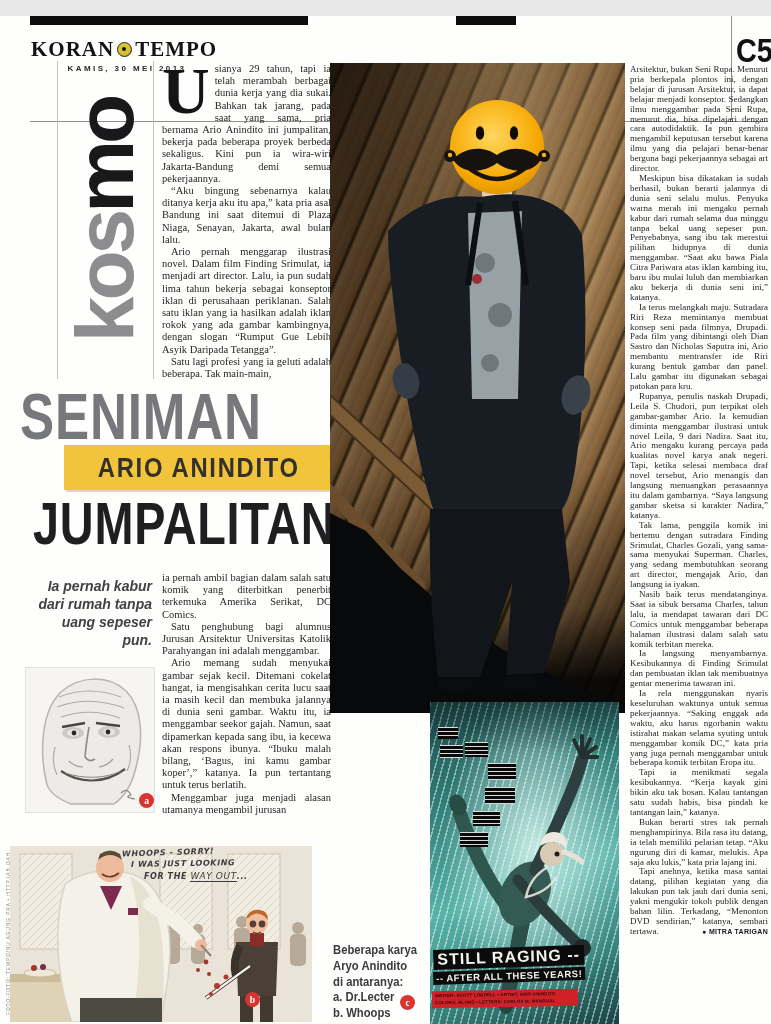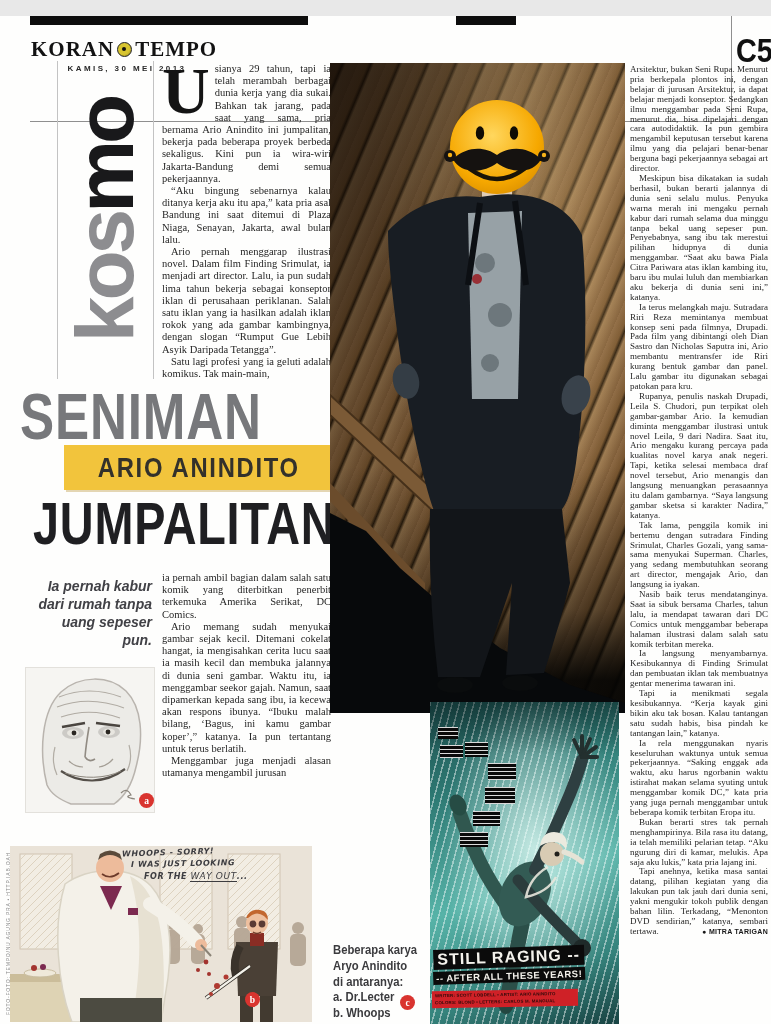--- a/index.html
+++ b/index.html
@@ -90,34 +90,35 @@
   <div class="abs rule" style="left:153px;top:45px;width:1px;height:318px;background:#c3c3c3;"></div>
   <div class="abs kosmo-box" style="left:56px;top:45px;width:98px;height:318px;">
     <span class="kosmo"><span class="g">kos</span><span class="b">mo</span></span>
   </div>
 
   <div class="abs bodycol colAB" style="left:162px;top:47px;height:320px;">
     <p class="noindent"><span class="dropcap">U</span><span>sianya 29 tahun, tapi ia telah merambah berbagai dunia kerja yang dia sukai. Bahkan tak jarang, pada saat yang sama, pria bernama Ario Anindito ini jumpalitan, bekerja pada beberapa proyek berbeda sekaligus. Kini pun ia wira-wiri Jakarta-Bandung demi semua pekerjaannya.</span></p>
     <div>
         <p>“Aku bingung sebenarnya kalau ditanya kerja aku itu apa,” kata pria asal Bandung ini saat ditemui di Plaza Niaga, Senayan, Jakarta, awal bulan lalu.</p>
         <p>Ario pernah menggarap ilustrasi novel. Dalam film Finding Srimulat, ia menjadi art director. Lalu, ia pun sudah lima tahun bekerja sebagai konseptor iklan di perusahaan periklanan. Salah satu iklan yang ia hasilkan adalah iklan rokok yang ada gambar kambingnya, dengan slogan “Rumput Gue Lebih Asyik Daripada Tetangga”.</p>
-        <p>Satu lagi profesi yang ia geluti adalah komikus. Tak main-main,</p>
+        <p>Satu lagi profesi yang ia geluti adalah beberapa. Tak main-main,</p>
       </div>
   </div>
 
   <div class="abs hl1" style="left:20px;top:369px;">SENIMAN</div>
   <div class="abs banner" style="left:64px;top:429px;width:270px;height:45px;">
     <span class="banner-t">ARIO ANINDITO</span>
   </div>
   <div class="abs hl2" style="left:33px;top:478px;">JUMPALITAN</div>
   <div class="abs standfirst" style="left:34px;top:562px;width:118px;font-style:italic;">Ia pernah kabur dari rumah tanpa uang sepeser pun.</div>
 
   <div class="abs bodycol colAB" style="left:162px;top:556px;height:282px;">
     <div>
         <p class="noindent">ia pernah ambil bagian dalam salah satu komik yang diterbitkan penerbit terkemuka Amerika Serikat, DC Comics.</p>
+        <p>Satu penghubung bagi alumnus Jurusan Arsitektur Universitas Katolik Parahyangan ini adalah menggambar.</p>
         <p>Ario memang sudah menyukai gambar sejak kecil. Ditemani cokelat hangat, ia mengisahkan cerita lucu saat ia masih kecil dan membuka jalannya di dunia seni gambar. Waktu itu, ia menggambar seekor gajah. Namun, saat dipamerkan kepada sang ibu, ia kecewa akan respons ibunya. “Ibuku malah bilang, ‘Bagus, ini kamu gambar koper’,” katanya. Ia pun tertantang untuk terus berlatih.</p>
         <p>Menggambar juga menjadi alasan utamanya mengambil jurusan</p>
       </div>
   </div>
 
   <div class="abs photo" style="left:330px;top:47px;width:295px;height:650px;">
     <svg width="295" height="650" viewBox="0 0 295 650">
 
       <polygon points="0,332 150,470 150,492 0,352" fill="#7b5a36" stroke="#45301a" stroke-width="2"></polygon>
       <polygon points="0,420 95,520 95,540 0,438" fill="#6b4c2c"></polygon>
@@ -162,22 +163,22 @@
 
   <div class="abs bodycol colC" style="left:630px;top:49px;height:962px;">
     <div>
         <p class="noindent">Arsitektur, bukan Seni Rupa. Menurut pria berkepala plontos ini, dengan belajar di jurusan Arsitektur, ia dapat belajar menjadi konseptor. Sedangkan ilmu menggambar pada Seni Rupa, menurut dia, bisa dipelajari dengan cara autodidaktik. Ia pun gembira mengambil keputusan tersebut karena ilmu yang dia pelajari benar-benar berguna bagi pekerjaannya sebagai art director.</p>
         <p>Meskipun bisa dikatakan ia sudah berhasil, bukan berarti jalannya di dunia seni selalu mulus. Penyuka warna merah ini mengaku pernah kabur dari rumah selama dua minggu tanpa bekal uang sepeser pun. Penyebabnya, sang ibu tak merestui pilihan hidupnya di dunia menggambar. “Saat aku bawa Piala Citra Pariwara atas iklan kambing itu, baru ibu mulai luluh dan membiarkan aku bekerja di dunia seni ini,” katanya.</p>
         <p>Ia terus melangkah maju. Sutradara Riri Reza memintanya membuat konsep seni pada filmnya, Drupadi. Pada film yang dibintangi oleh Dian Sastro dan Nicholas Saputra ini, Ario membantu mentransfer ide Riri kurang bentuk gambar dan panel. Lalu gambar itu digunakan sebagai patokan para kru.</p>
         <p>Rupanya, penulis naskah Drupadi, Leila S. Chudori, pun terpikat oleh gambar-gambar Ario. Ia kemudian diminta menggambar ilustrasi untuk novel Leila, 9 dari Nadira. Saat itu, Ario mengaku kurang percaya pada kualitas novel karya anak negeri. Tapi, ketika selesai membaca draf novel tersebut, Ario menangis dan langsung menuangkan perasaannya itu dalam gambarnya. “Saya langsung gambar sketsa si karakter Nadira,” katanya.</p>
         <p>Tak lama, penggila komik ini bertemu dengan sutradara Finding Srimulat, Charles Gozali, yang sama-sama menyukai Superman. Charles, yang sedang membutuhkan seorang art director, mengajak Ario, dan langsung ia iyakan.</p>
         <p>Nasib baik terus mendatanginya. Saat ia sibuk bersama Charles, tahun lalu, ia mendapat tawaran dari DC Comics untuk menggambar beberapa halaman ilustrasi dalam salah satu komik terbitan mereka.</p>
         <p>Ia langsung menyambarnya. Kesibukannya di Finding Srimulat dan pembuatan iklan tak membuatnya gentar menerima tawaran ini.</p>
+        <p>Ia rela menggunakan nyaris keseluruhan waktunya untuk semua pekerjaannya. “Saking enggak ada waktu, aku harus ngorbanin waktu istirahat makan selama syuting untuk menggambar komik DC,” kata pria yang juga pernah menggambar untuk beberapa komik terbitan Eropa itu.</p>
         <p>Tapi ia menikmati segala kesibukannya. “Kerja kayak gini bikin aku tak bosan. Kalau tantangan satu sudah habis, bisa pindah ke tantangan lain,” katanya.</p>
-        <p>Ia rela menggunakan nyaris keseluruhan waktunya untuk semua pekerjaannya. “Saking enggak ada waktu, aku harus ngorbanin waktu istirahat makan selama syuting untuk menggambar komik DC,” kata pria yang juga pernah menggambar untuk beberapa komik terbitan Eropa itu.</p>
         <p>Bukan berarti stres tak pernah menghampirinya. Bila rasa itu datang, ia telah memiliki pelarian tetap. “Aku ngurung diri di kamar, melukis. Apa saja aku lukis,” kata pria lajang ini.</p>
         <p>Tapi anehnya, ketika masa santai datang, pilihan kegiatan yang dia lakukan pun tak jauh dari dunia seni, yakni mengukir tokoh publik dengan bahan lilin. Terkadang, “Menonton DVD sendirian,” katanya, sembari tertawa.</p>
       </div>
     <div class="byline">● MITRA TARIGAN</div>
   </div>
 
   <div class="abs lecter" style="left:25px;top:651px;width:130px;height:146px;">
     <svg width="130" height="146" viewBox="0 0 130 146">
       <path d="M22,118 C14,86 16,44 36,25 C55,8 84,8 101,24 C117,40 119,70 111,100 C107,118 99,130 89,137 L46,137 C34,132 26,127 22,118 Z" fill="#ecebe7" stroke="#b9b4ae" stroke-width="1.5"></path>
       <path d="M34,30 Q64,18 96,30 M32,40 Q64,28 99,41 M36,50 Q65,40 95,51" stroke="#b0aba3" stroke-width="1.2" fill="none"></path>

